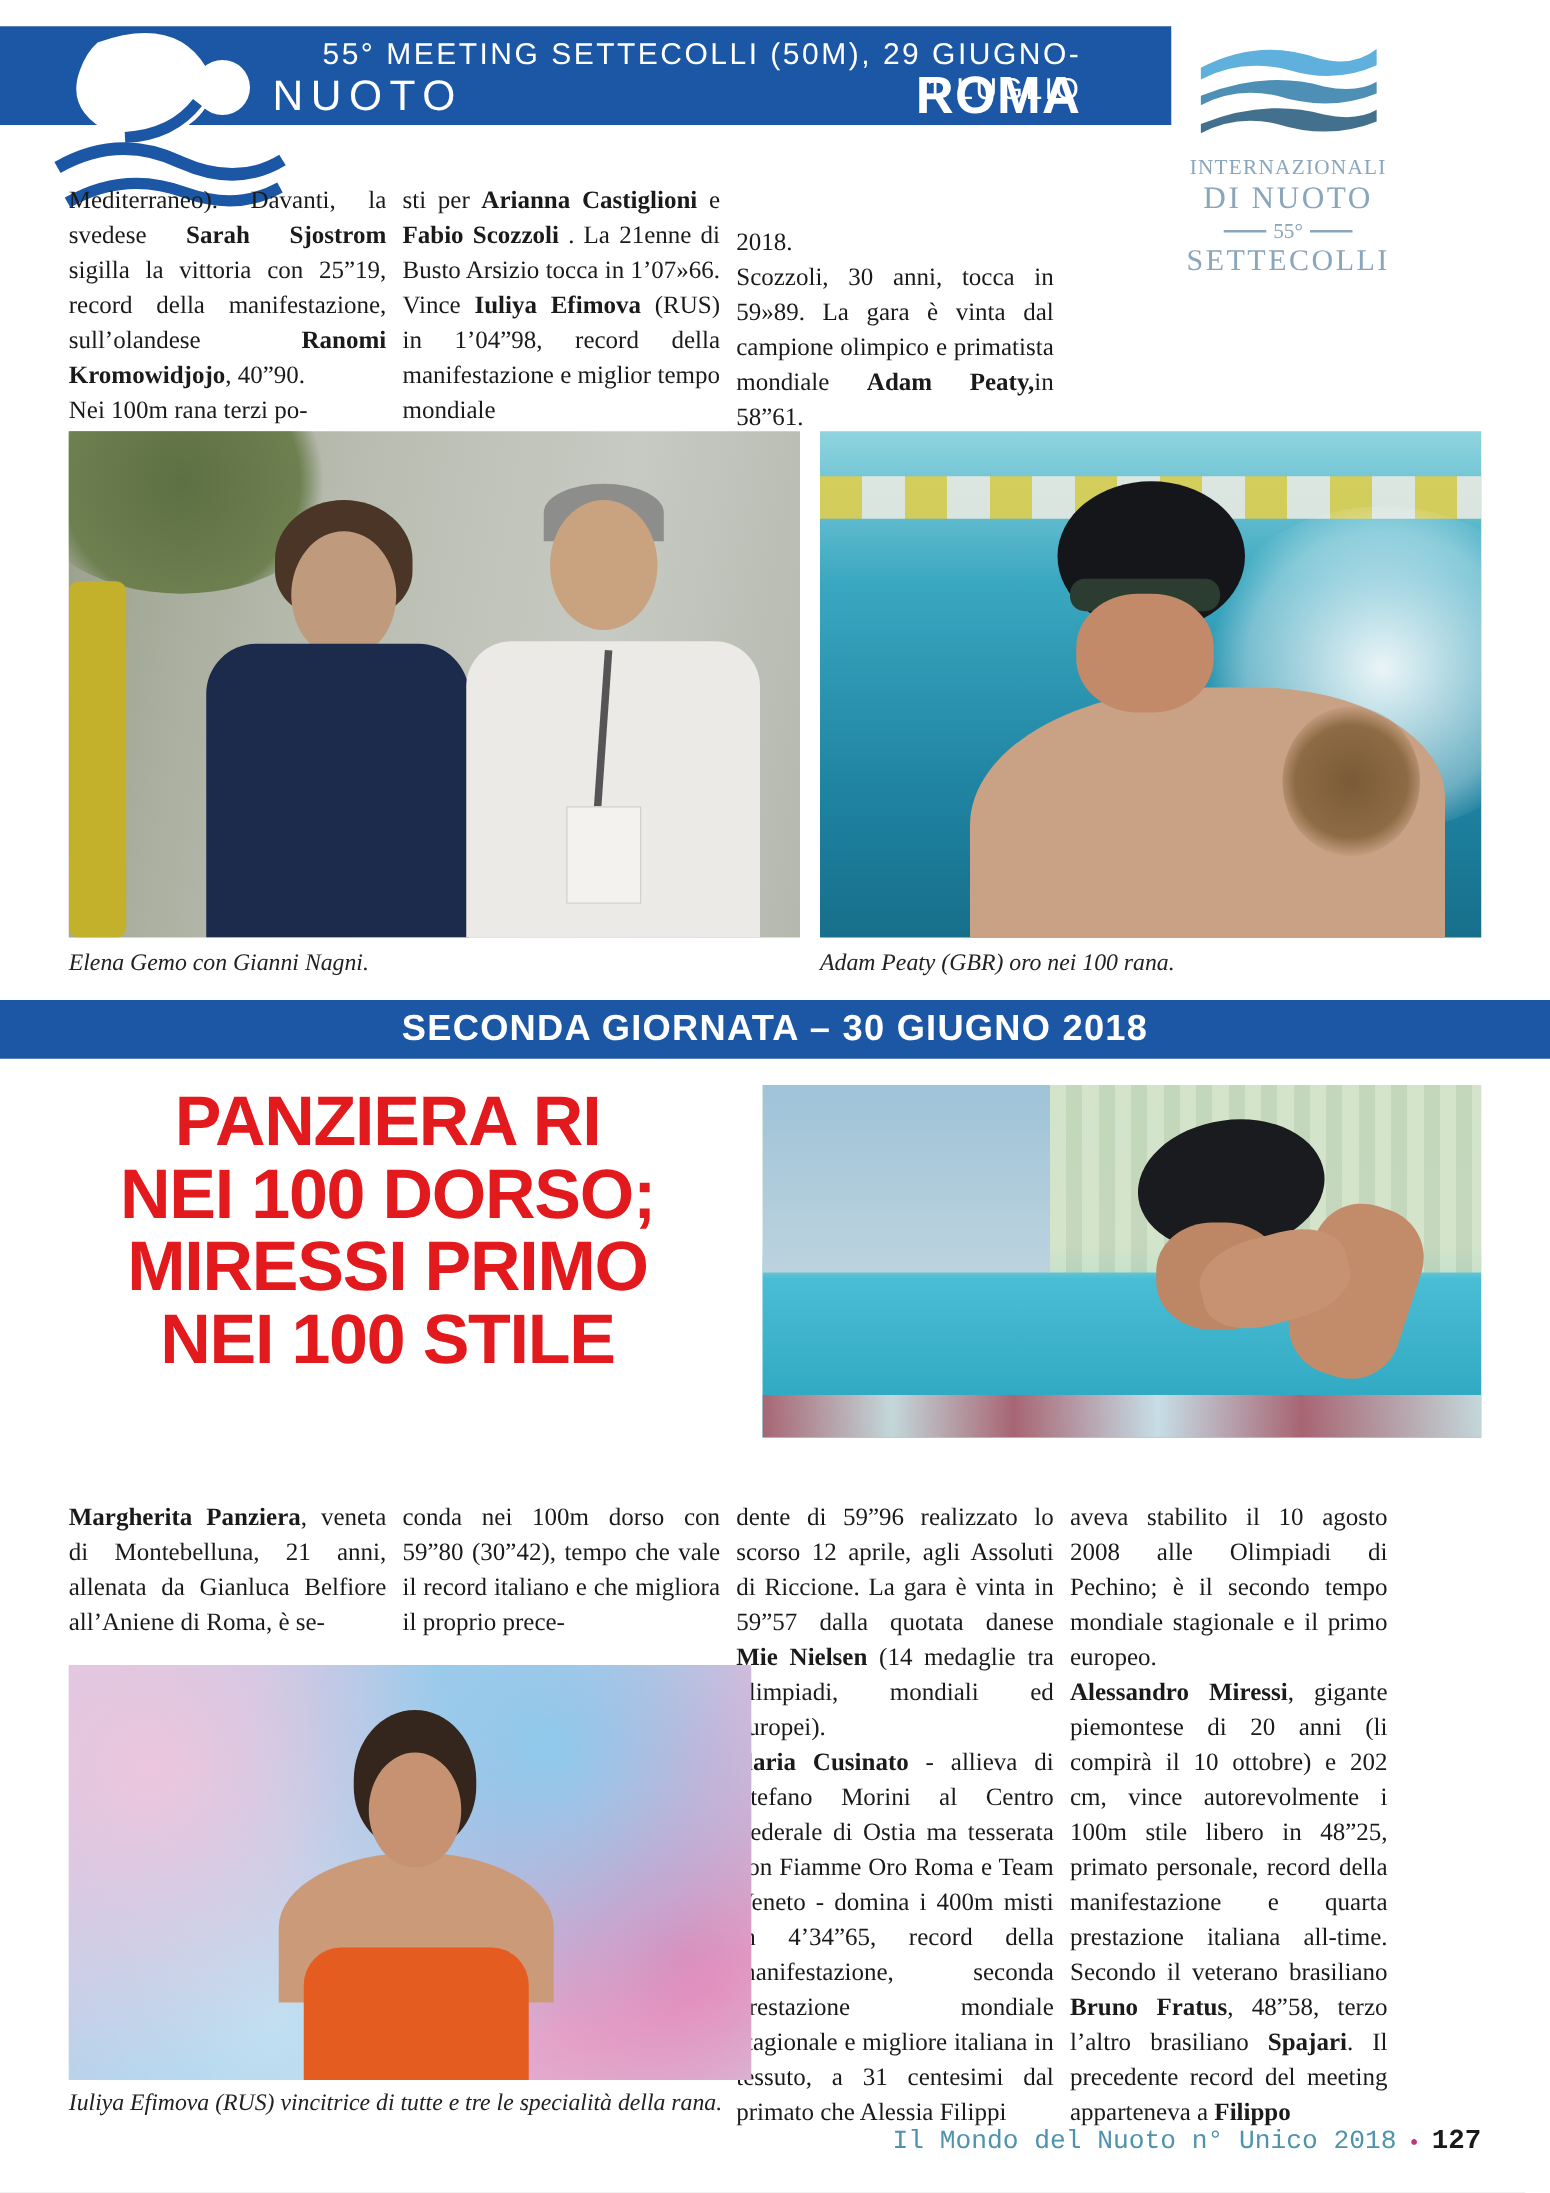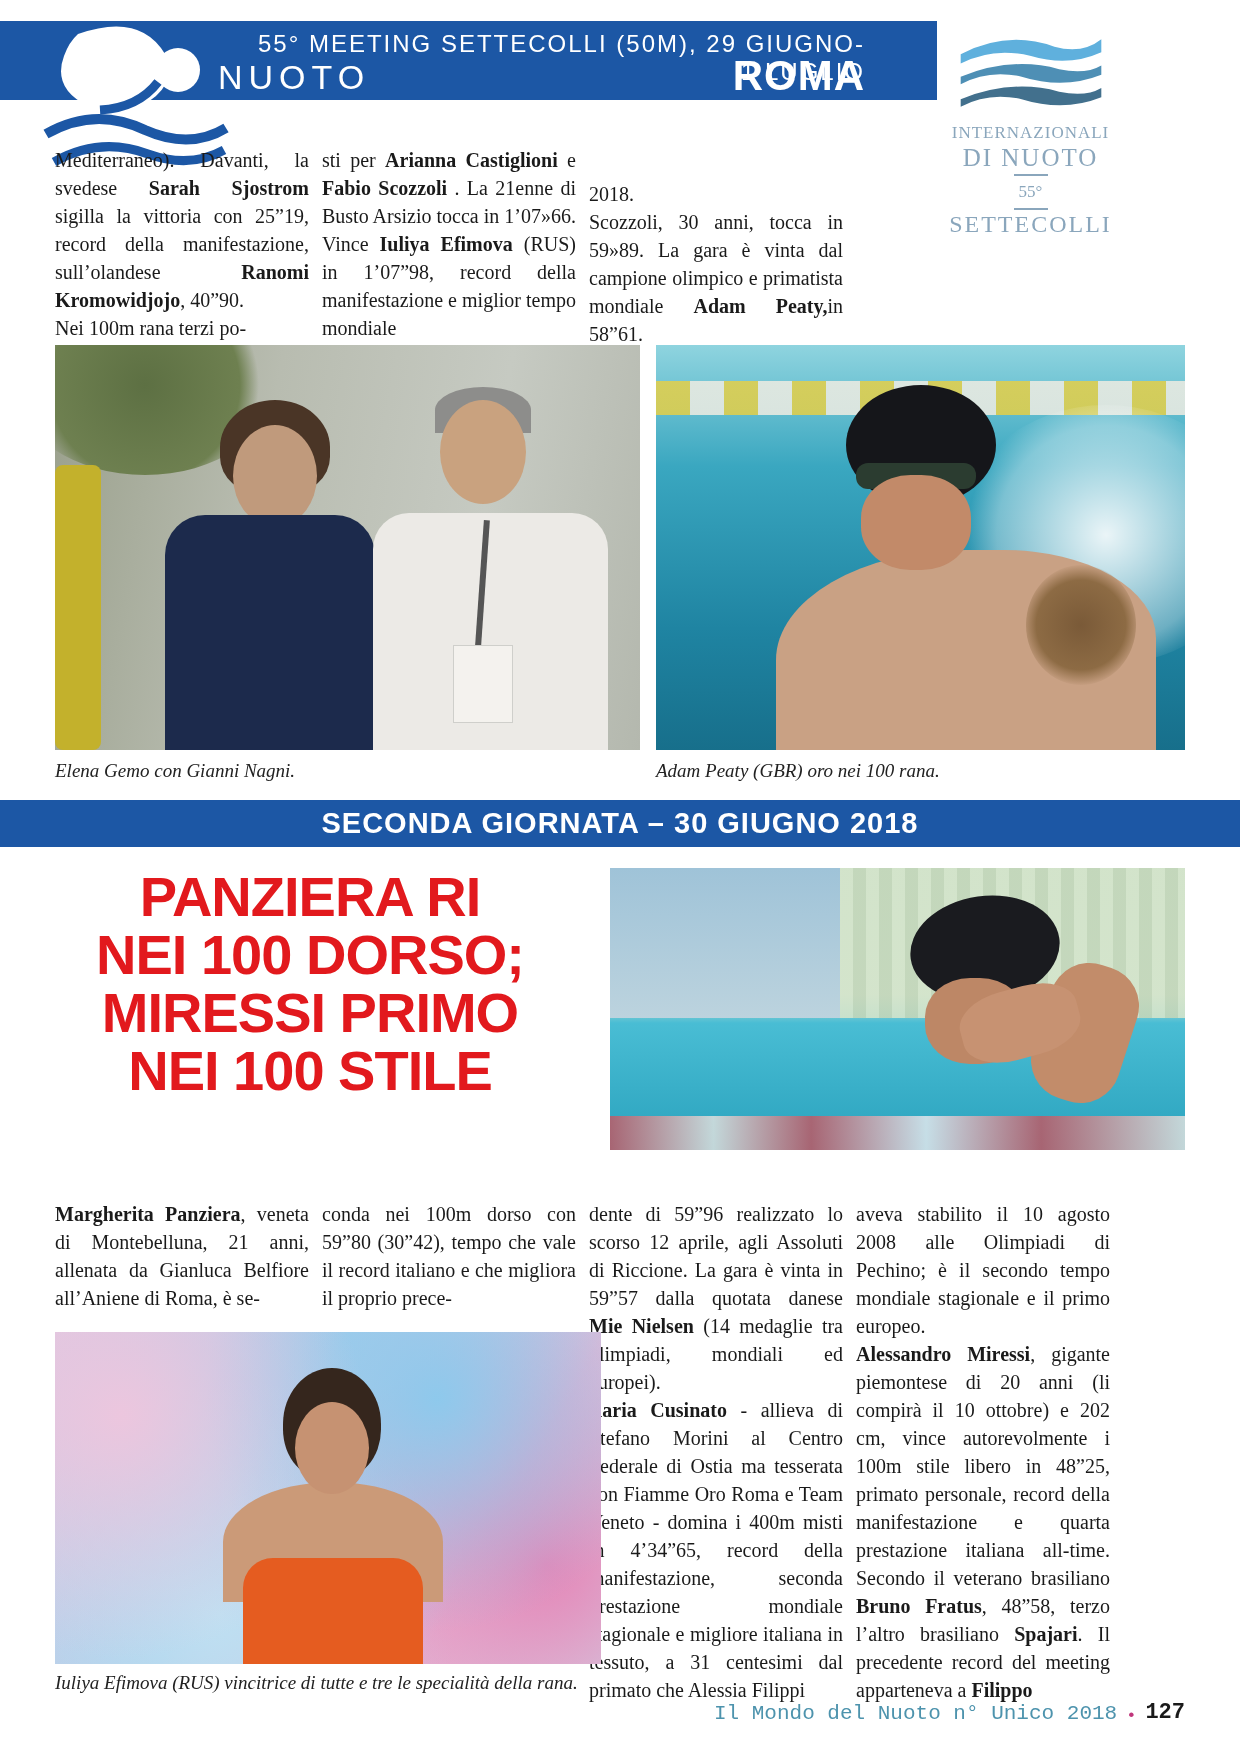--- a/index.html
+++ b/index.html
@@ -13,21 +13,21 @@
   .city{position:absolute;top:52px;left:565px;width:300px;text-align:right;color:#fff;
         font-family:"Liberation Sans",sans-serif;font-weight:700;font-size:42px;letter-spacing:1px;}
   .section-label{position:absolute;top:58px;left:218px;color:#fff;
         font-family:"Liberation Sans",sans-serif;font-weight:400;font-size:34px;letter-spacing:6px;}
   .swimmer-logo{position:absolute;left:40px;top:22px;width:195px;height:155px;}
   .settecolli{position:absolute;left:948px;top:25px;width:165px;text-align:center;
         font-family:"Liberation Serif",serif;color:#8aa6bc;}
   .settecolli .waves{width:150px;height:92px;}
   .st-l1{font-size:17px;letter-spacing:1px;margin-top:2px;}
   .st-l2{font-size:25px;letter-spacing:2px;margin-top:1px;}
-  .st-l3{display:flex;align-items:center;justify-content:center;gap:6px;font-size:17px;margin-top:2px;flex-direction:column;}
+  .st-l3{display:flex;align-items:center;justify-content:center;gap:6px;font-size:17px;margin-top:2px;}
   .st-dash{width:34px;border-top:2px solid #8aa6bc;}
   .st-l4{font-size:24px;letter-spacing:2px;margin-top:1px;}
 
   
   .cols{position:absolute;display:flex;gap:13px;}
   .cols-top{left:55px;top:146px;width:1055px;}
   .cols-bottom{left:55px;top:1200px;width:1055px;}
   .col{width:254px;font-size:20px;line-height:28px;text-align:justify;}
   .col p{margin:0;}
   .col .b{font-weight:700;}
@@ -140,21 +140,21 @@
     </div>
     <div class="st-l4">SETTECOLLI</div>
   </div>
 
   <div class="cols cols-top">
     <div class="col">
         <p><span>Mediterraneo). Davanti, la svedese </span><span class="b">Sarah Sjostrom</span><span> sigilla la vittoria con 25”19, record della manifestazione, sull’olandese </span><span class="b">Ranomi Kromowidjojo</span><span>, 40”90.</span></p>
         <p><span>Nei 100m rana terzi po-</span></p>
       </div>
     <div class="col">
-        <p><span>sti per </span><span class="b">Arianna Castiglioni</span><span> e </span><span class="b">Fabio Scozzoli</span><span> . La 21enne di Busto Arsizio tocca in 1’07»66. Vince </span><span class="b">Iuliya Efimova</span><span> (RUS) in 1’07”98, record della manifestazione e miglior tempo mondiale</span></p>
+        <p><span>sti per </span><span class="b">Arianna Castiglioni</span><span> e </span><span class="b">Fabio Scozzoli</span><span> . La 21enne di Busto Arsizio tocca in 1’07»66. Vince </span><span class="b">Iuliya Efimova</span><span> (RUS) in 1’04”98, record della manifestazione e miglior tempo mondiale</span></p>
       </div>
     <div class="col pad-top">
         <p><span>2018.</span></p>
         <p><span>Scozzoli, 30 anni, tocca in 59»89. La gara è vinta dal campione olimpico e primatista mondiale </span><span class="b">Adam Peaty,</span><span>in 58”61.</span></p>
       </div>
   </div>
 
   <div class="photo photo1">
     <div class="shape p1-foliage"></div>
     <div class="shape p1-yellow"></div>

